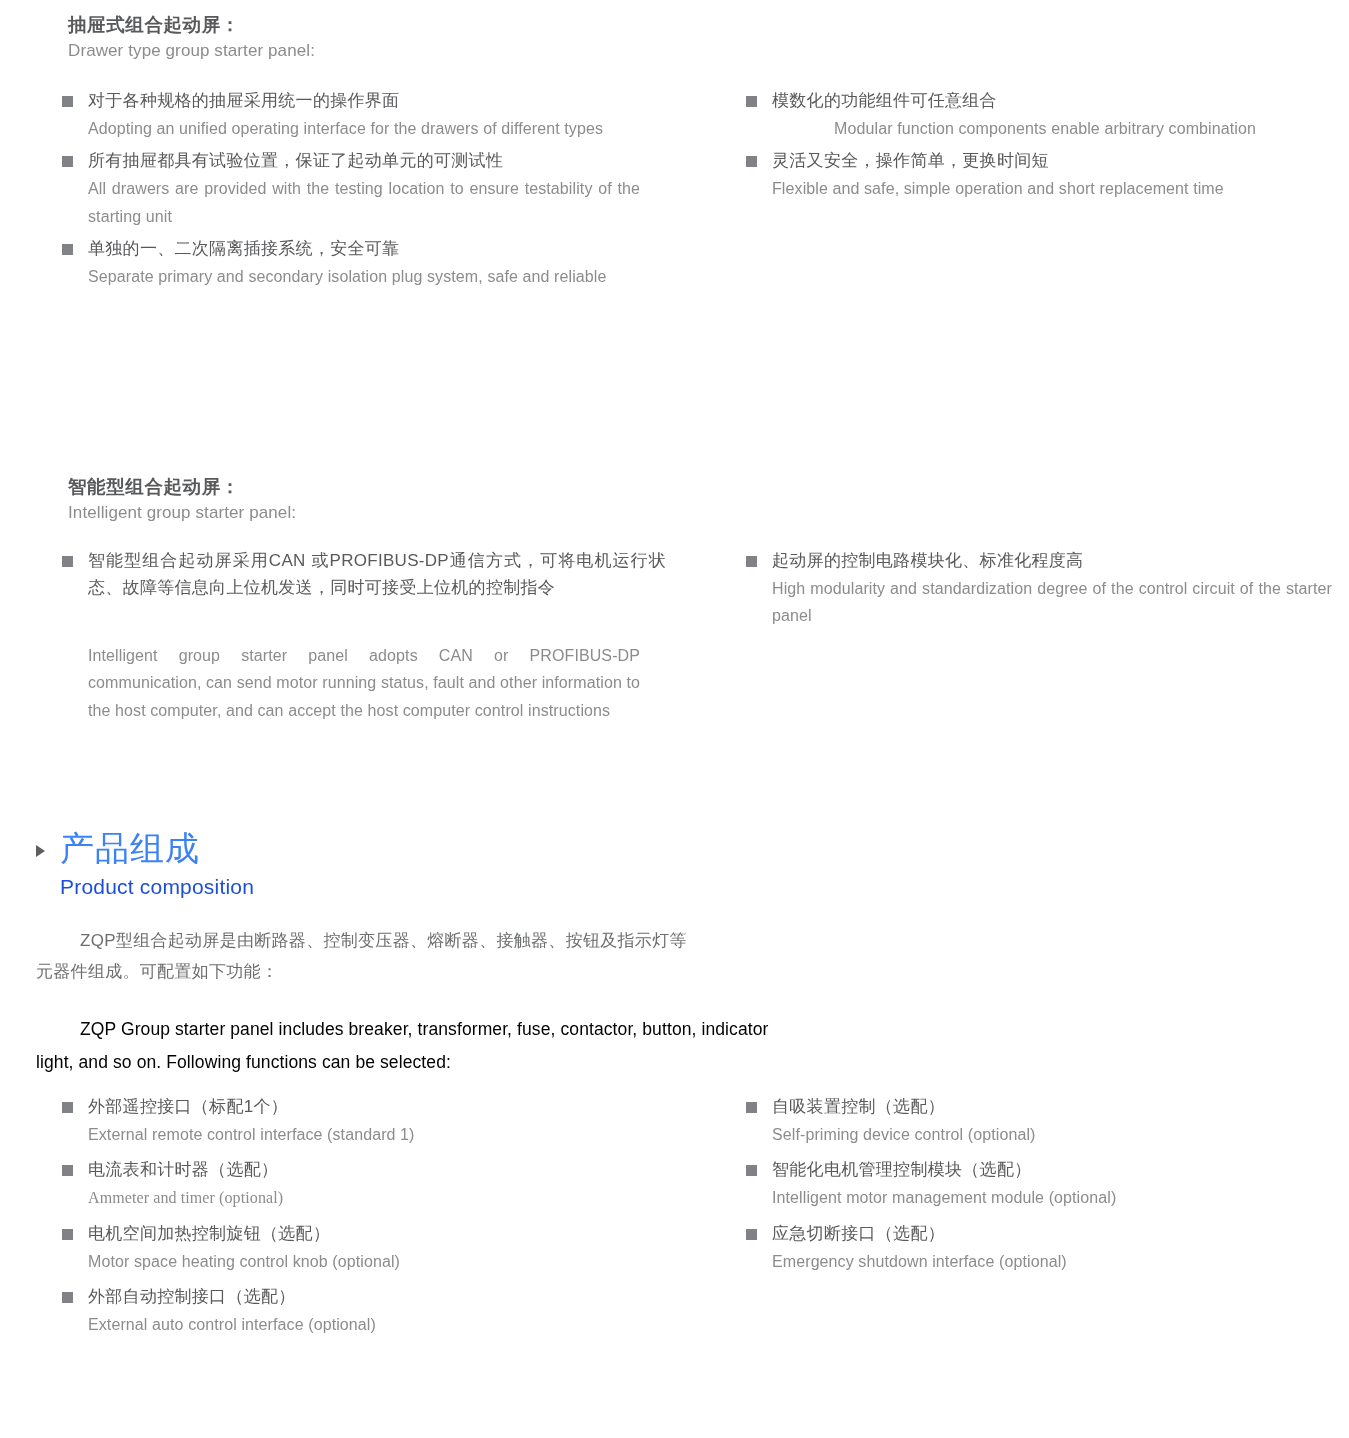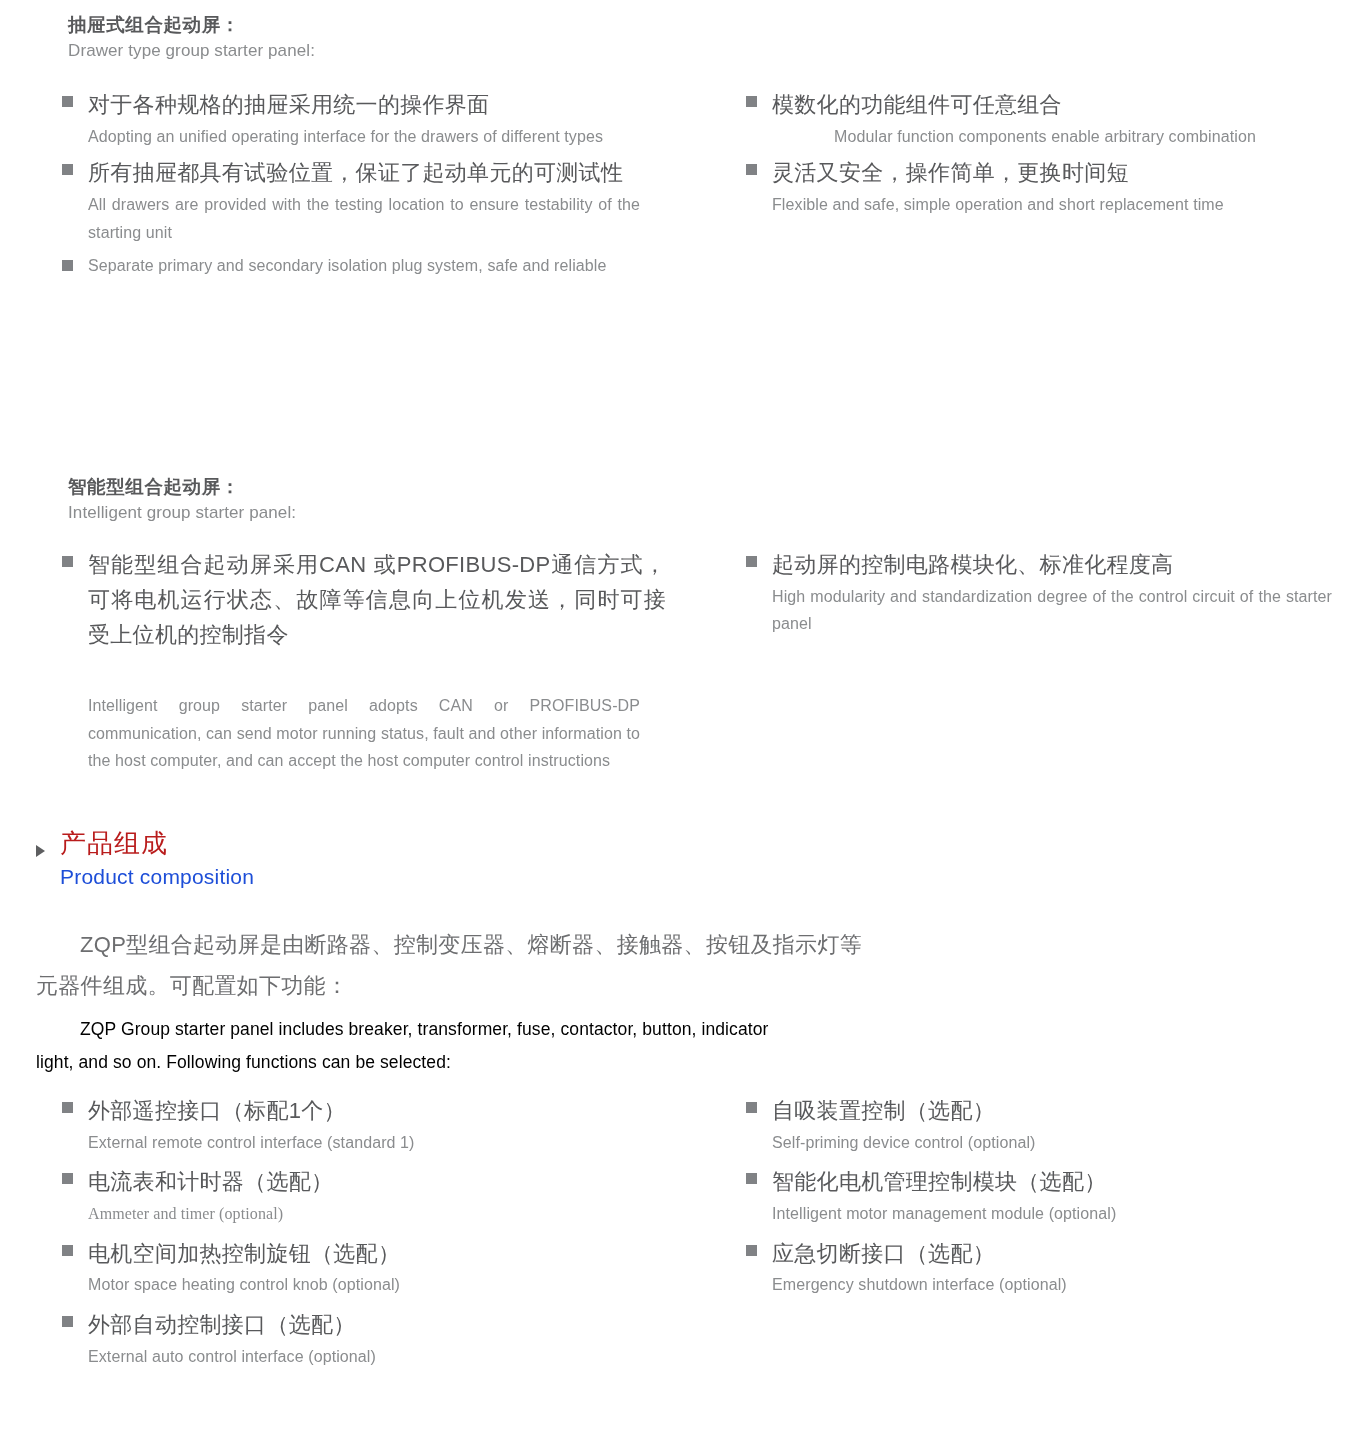--- a/index.html
+++ b/index.html
@@ -58,21 +58,21 @@
   .item .bullet {
     position: absolute;
     left: 0;
     top: 8px;
     width: 11px;
     height: 11px;
     background: #808285;
   }
   .item .cn-line {
     padding-left: 26px;
-    font-size: 22px;
+    font-size: 17px;
     line-height: 1.58;
     color: #58595b;
     letter-spacing: 0.3px;
   }
   .item .cn-line.hang {
     padding-left: 0;
     text-indent: 26px;
   }
   .item .en-line {
     padding-left: 26px;
@@ -98,36 +98,36 @@
     left: 0;
     top: 17px;
     width: 0;
     height: 0;
     border-left: 9px solid #5d5e60;
     border-top: 6px solid transparent;
     border-bottom: 6px solid transparent;
   }
   .big-head .cn {
     padding-left: 24px;
-    font-size: 26px;
+    font-size: 34px;
     font-weight: normal;
-    color: #b91c1c;
+    color: #3b82f6;
     letter-spacing: 1px;
     line-height: 1.2;
   }
   .big-head .en {
     padding-left: 24px;
     font-size: 21px;
     color: #1d4ed8;
     letter-spacing: 0.2px;
   }
 
   .para {
     position: absolute;
-    font-size: 22px;
+    font-size: 17px;
     line-height: 1.85;
     color: #6d6e70;
     letter-spacing: 0.3px;
   }
   .para .ind {
     text-indent: 44px;
     display: block;
   }
   .para-en {
     position: absolute;
@@ -160,20 +160,21 @@
     </div>
 
     <div class="item" style="margin-bottom:6px;">
       <span class="bullet"></span>
       <div class="cn-line hang" style="width:606px; margin-left:-26px; padding-left:26px;">所有抽屉都具有试验位置，保证了起动单元的可测试性</div>
       <div class="en-line justify" style="width:552px;">All drawers are provided with the testing location to ensure testability of the starting unit</div>
     </div>
 
     <div class="item">
       <span class="bullet"></span>
+      <div class="cn-line">单独的一、二次隔离插接系统，安全可靠</div>
       <div class="en-line justify" style="width:552px;">Separate primary and secondary isolation plug system, safe and reliable</div>
     </div>
   </div>
 
   <div class="blk" style="left:746px; top:88px; width:570px;">
 
     <div class="item" style="margin-bottom:6px;">
       <span class="bullet"></span>
       <div class="cn-line">模数化的功能组件可任意组合</div>
       <div class="en-line" style="width:546px;text-align:center;">Modular function components enable arbitrary combination</div>

